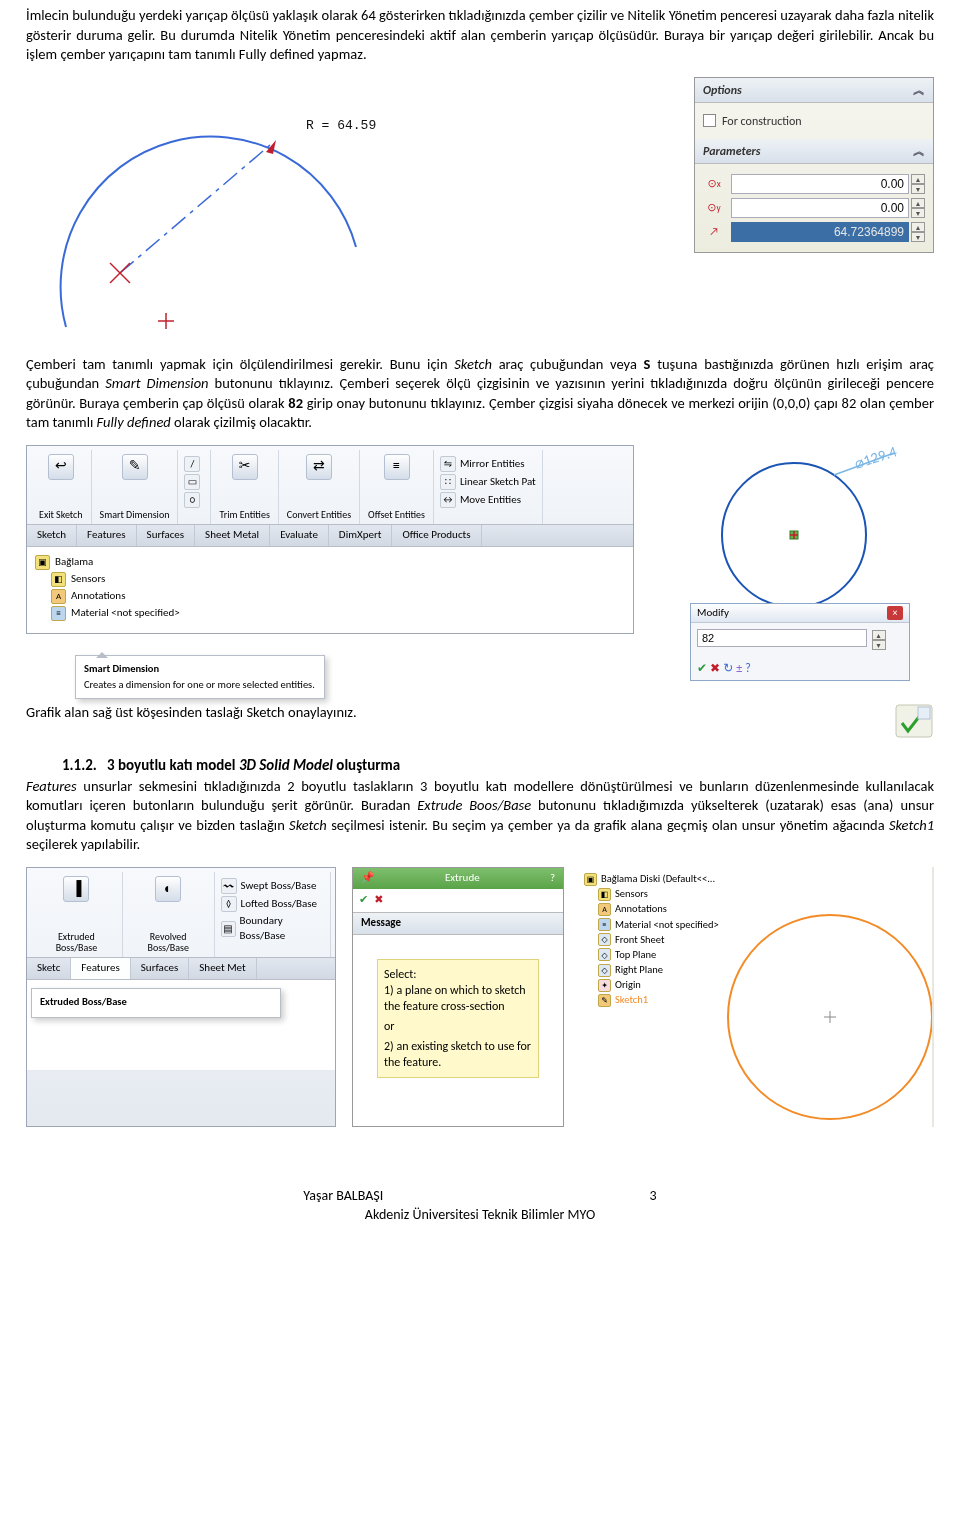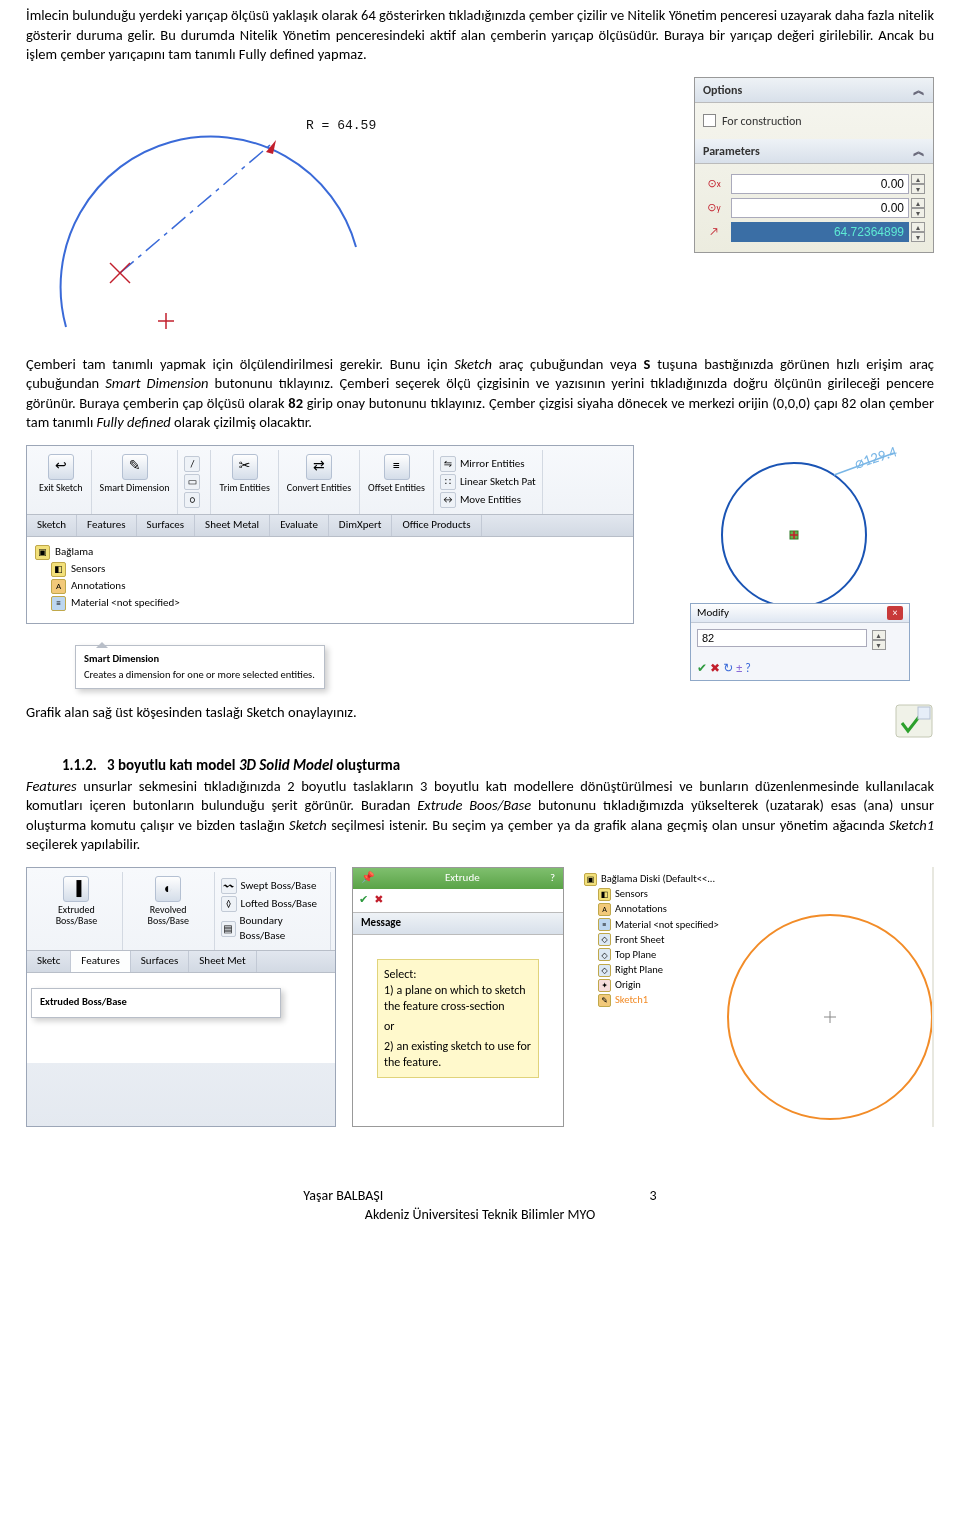--- a/index.html
+++ b/index.html
@@ -40,20 +40,21 @@
     background: linear-gradient(#f6f6f0, #ececdf);
     font-size: 12px;
     color: #333;
   }
   .panel-head {
     display: flex; justify-content: space-between;
     padding: 4px 8px;
     border-bottom: 1px solid #bbb;
     background: linear-gradient(#eef2f6, #d8e0ea);
     font-weight: bold;
+    font-style: italic;
   }
   .panel-head .chev { color: #667; }
   .panel-body { padding: 6px 8px; }
   .panel-row {
     display: flex; align-items: center;
     margin: 4px 0;
   }
   .panel-row .ico {
     width: 22px; height: 18px;
     display: inline-flex; align-items: center; justify-content: center;
@@ -61,21 +62,21 @@
     font-size: 11px;
   }
   .panel-row input[type="text"] {
     flex: 1; height: 20px;
     border: 1px solid #aab;
     padding: 1px 4px;
     font-size: 12px;
     background: #fff;
     text-align: right;
   }
-  .panel-row input.sel { background: #3a6ea5; color: #5eead4; border-color: #3a6ea5; }
+  .panel-row input.sel { background: #3a6ea5; color: #e5e5e5; border-color: #3a6ea5; }
   .spin {
     display: flex; flex-direction: column;
     margin-left: 2px;
   }
   .spin div {
     width: 14px; height: 10px;
     border: 1px solid #999;
     background: #f0f0e8;
     font-size: 8px; line-height: 8px; text-align: center;
     color: #555;
@@ -106,21 +107,21 @@
   }
   .tbtn .iimg {
     width: 26px; height: 26px;
     background: linear-gradient(#fefefe, #d4dde9);
     border: 1px solid #b4c0d2;
     border-radius: 3px;
     margin-bottom: 2px;
     display: flex; align-items: center; justify-content: center;
     font-size: 14px;
   }
-  .tbtn span { text-align: center; font-size: 10px; line-height: 11px; }
+  .tbtn span { text-align: center; font-size: 10px; line-height: 11px; margin-top: 27px; }
   .tcol { padding: 4px 6px; border-right: 1px solid #d3d9e2; }
   .tline { display: flex; align-items: center; margin: 2px 0; font-size: 11px; }
   .tline .sm {
     width: 16px; height: 16px;
     background: #eef2f7; border: 1px solid #c2cad6;
     margin-right: 4px; border-radius: 2px;
     display: inline-flex; align-items: center; justify-content: center;
     font-size: 10px;
   }
   .tabstrip {

